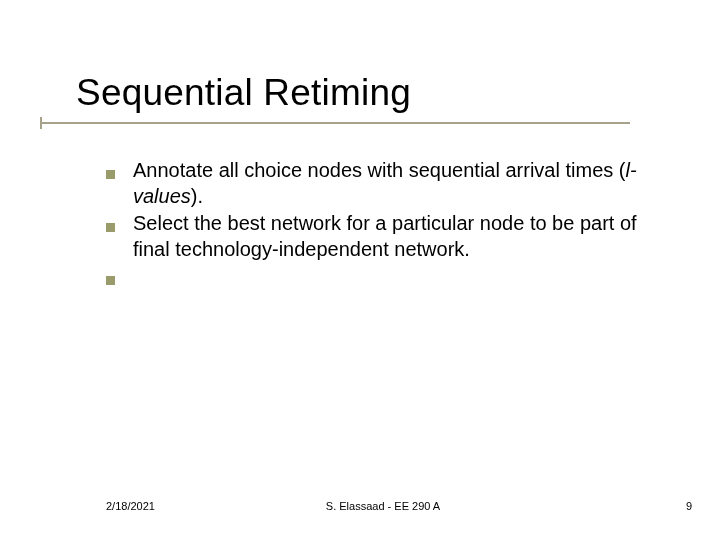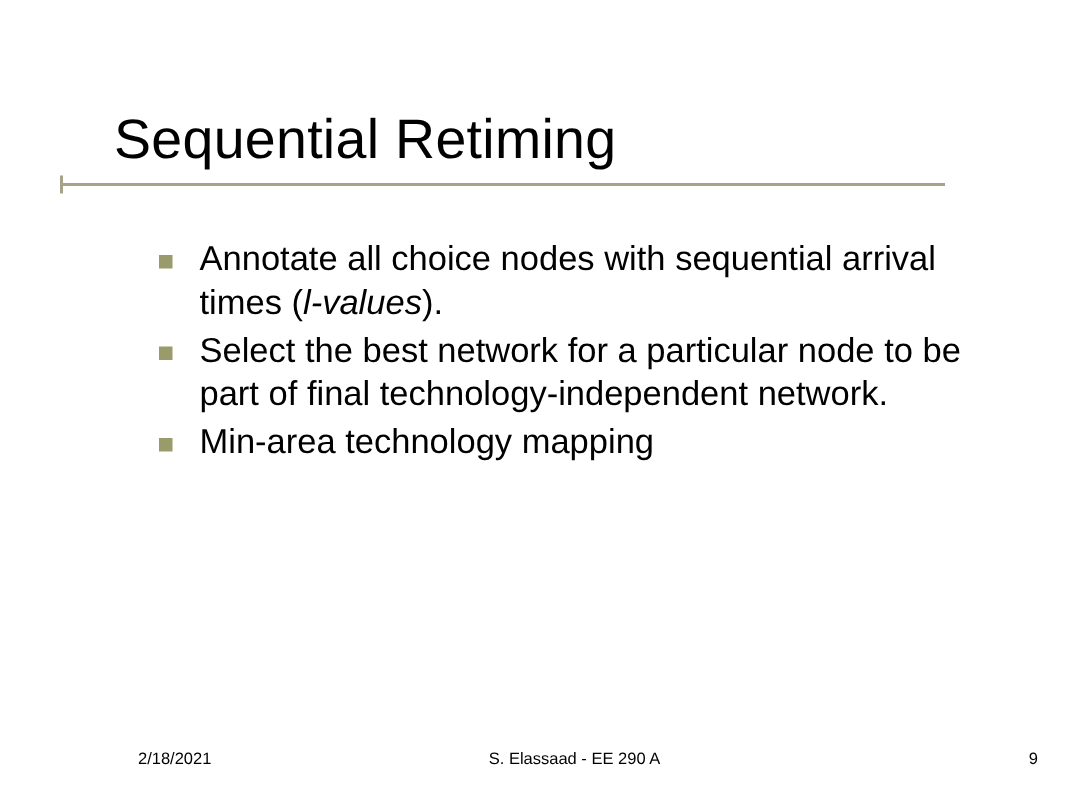--- a/index.html
+++ b/index.html
@@ -56,37 +56,37 @@
   }
   .bullet {
     width: 9px;
     height: 9px;
     background: #9a9b6a;
     flex: 0 0 auto;
     margin-top: 12px;
     margin-right: 18px;
   }
   .item-text {
-    font-size: 23px;
+    font-size: 20px;
     line-height: 1.28;
   }
   .italic {
     font-style: italic;
   }
   .footer {
     position: absolute;
     left: 0;
     bottom: 28px;
     width: 720px;
     font-size: 11px;
     color: #000;
   }
   .footer .date {
     position: absolute;
-    left: 92px;
+    left: 106px;
     bottom: 0;
     text-align: right;
   }
   .footer .center {
     position: absolute;
     left: 0;
     right: 0;
     bottom: 0;
     text-align: center;
     padding-left: 46px;
@@ -120,23 +120,20 @@
     <div class="item">
       <div class="bullet"></div>
       <div class="item-text">
         <span>Select the best network for a particular node to be part of final technology-independent network.</span><span class="italic"></span><span></span>
       </div>
     </div>
 
 
     <div class="item">
       <div class="bullet"></div>
-      <div class="item-text">
-        <span>Min-area technology mapping</span><span class="italic"></span><span></span>
-      </div>
     </div>
 
   </div>
 
   <div class="footer">
     <div class="date">2/18/2021</div>
     <div class="center">S. Elassaad - EE 290 A</div>
     <div class="page">9</div>
   </div>
 

